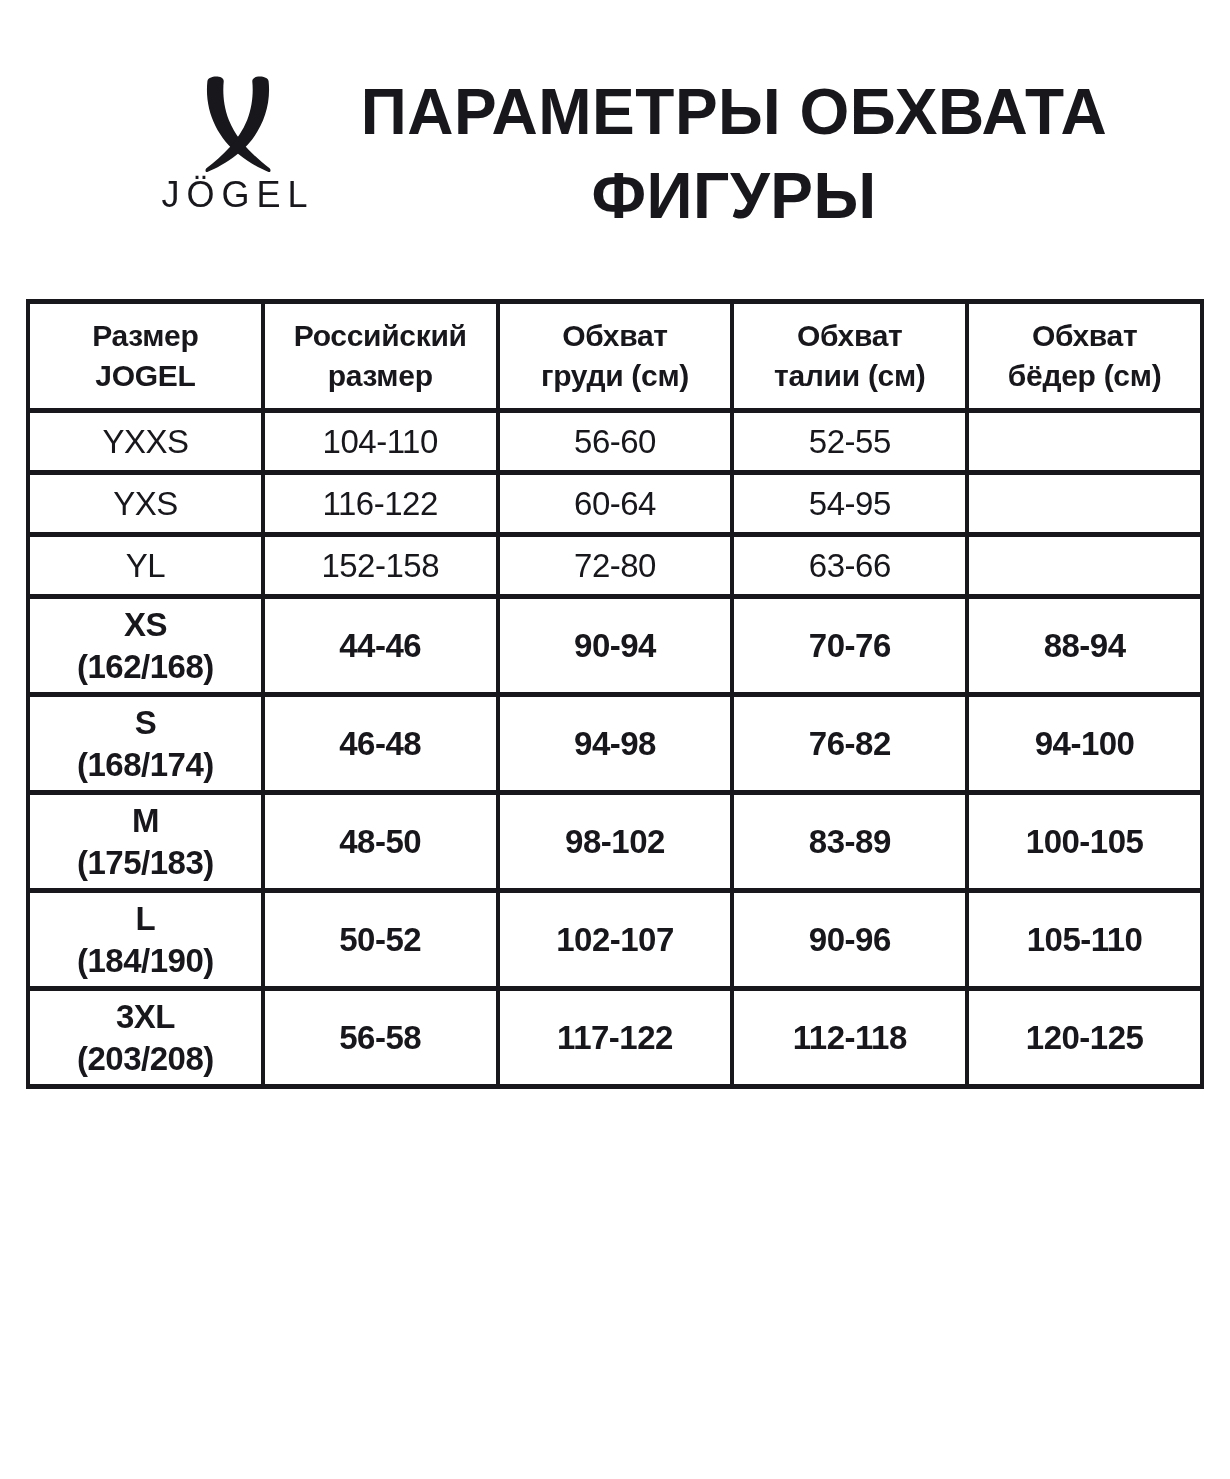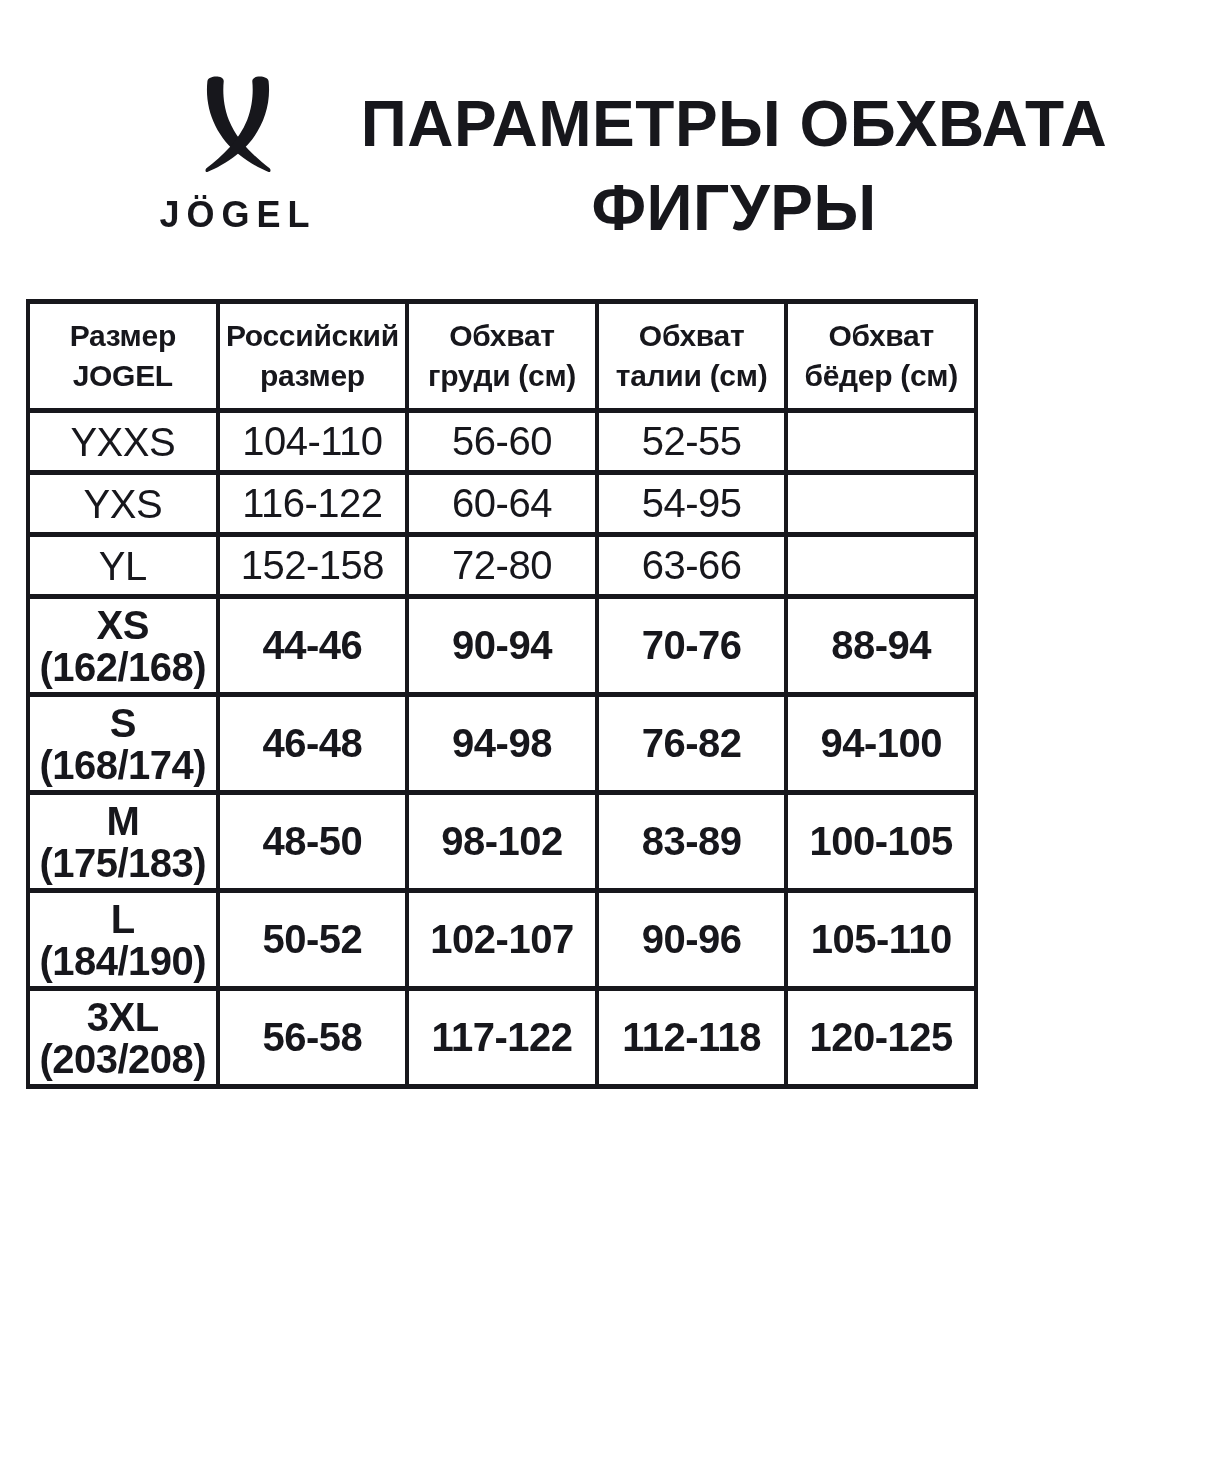--- a/index.html
+++ b/index.html
@@ -17,46 +17,46 @@
   
   .logo {
     position: absolute;
     left: 152px;
     top: 73px;
     width: 172px;
     text-align: center;
   }
   .logo svg { display: block; margin: 0 auto; width: 102px; height: 102px; }
   .logo-text {
-    margin-top: 20px;
-    font-weight: 700;
+    margin-top: 0;
+    font-weight: 400;
     font-size: 36px;
     line-height: 40px;
     letter-spacing: 7px;
     white-space: nowrap;
   }
   .title {
     position: absolute;
     left: 238px;
     right: 0;
     top: 70px;
-    margin: 12px;
+    margin: 0;
     text-align: center;
     font-weight: 700;
     font-size: 64px;
     line-height: 84px;
     letter-spacing: 0.5px;
   }
 
   
   table.size-table {
     position: absolute;
     left: 26px;
     top: 299px;
-    width: 952px;
+    width: 1178px;
     border-collapse: collapse;
     table-layout: fixed;
     text-align: center;
   }
   .size-table th, .size-table td {
     border-style: solid;
     border-color: #17171c;
     border-width: 5px 4px;
     padding: 0;
     vertical-align: middle;
@@ -65,21 +65,21 @@
   .size-table thead tr { height: 109px; }
   .size-table th {
     font-size: 30px;
     font-weight: 700;
     line-height: 40px;
     letter-spacing: -0.3px;
   }
   .size-table tbody tr.single { height: 62px; }
   .size-table tbody tr.tall { height: 98px; font-weight: bold; }
   .size-table td {
-    font-size: 40px;
+    font-size: 33px;
     letter-spacing: -0.5px;
   }
   .size-table td .ln { display: block; line-height: 42px; }
 </style>
 </head>
 <body>
 
 <div class="page">
 
   <div class="logo">

